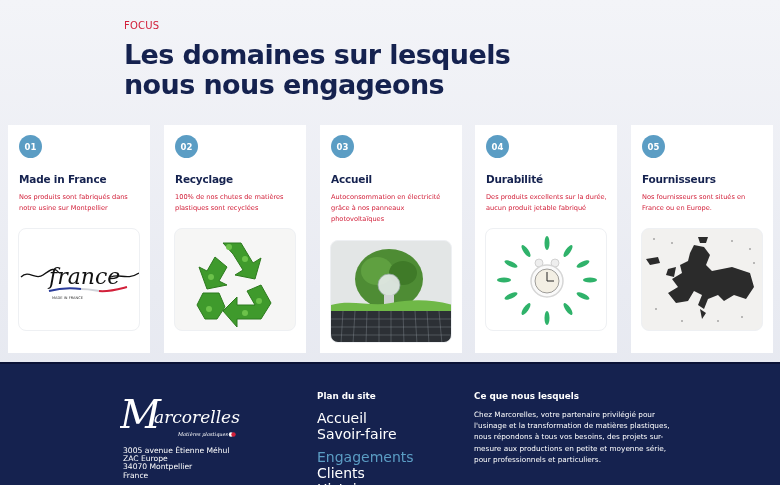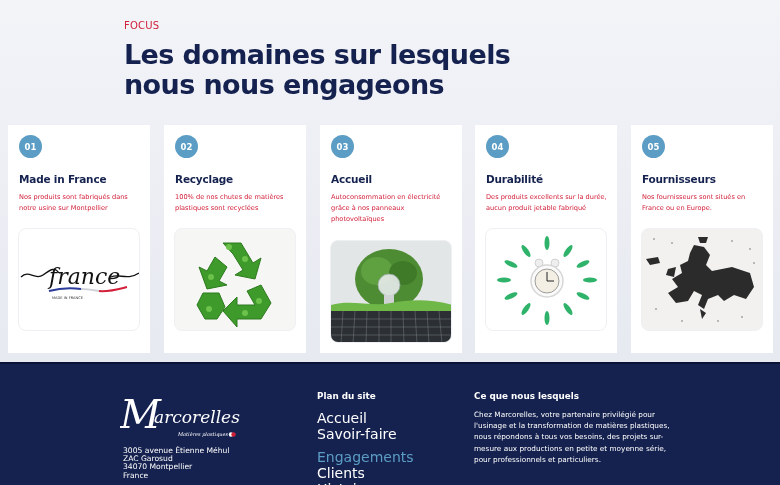--- a/index.html
+++ b/index.html
@@ -212,21 +212,21 @@
     <svg width="140" height="48" viewBox="0 0 140 48">
       <text x="0" y="36" font-family="DejaVu Serif, serif" font-style="italic" font-size="40" fill="#fff">M</text>
       <text x="34" y="31" font-family="DejaVu Serif, serif" font-style="italic" font-size="17" fill="#fff">arcorelles</text>
       <text x="58" y="44" font-family="DejaVu Serif, serif" font-style="italic" font-size="5" fill="#fff">Matières plastiques</text>
       <circle cx="111" cy="42.5" r="2.2" fill="#ffffff"></circle>
       <circle cx="113.5" cy="42.5" r="2.2" fill="#d2203a"></circle>
     </svg>
   </div>
   <div class="address">
     <div>3005 avenue Étienne Méhul</div>
-    <div>ZAC Garosud</div>
+    <div>ZAC Europe</div>
     <div>34070 Montpellier</div>
     <div>France</div>
   </div>
 
   <div class="col-title" style="left:317px;top:27px">Plan du site</div>
   <nav class="nav">
     <a href="#">Accueil</a>
     <a href="#">Savoir-faire</a>
     <a href="#" class="active">Engagements</a>
     <a href="#">Clients</a>

